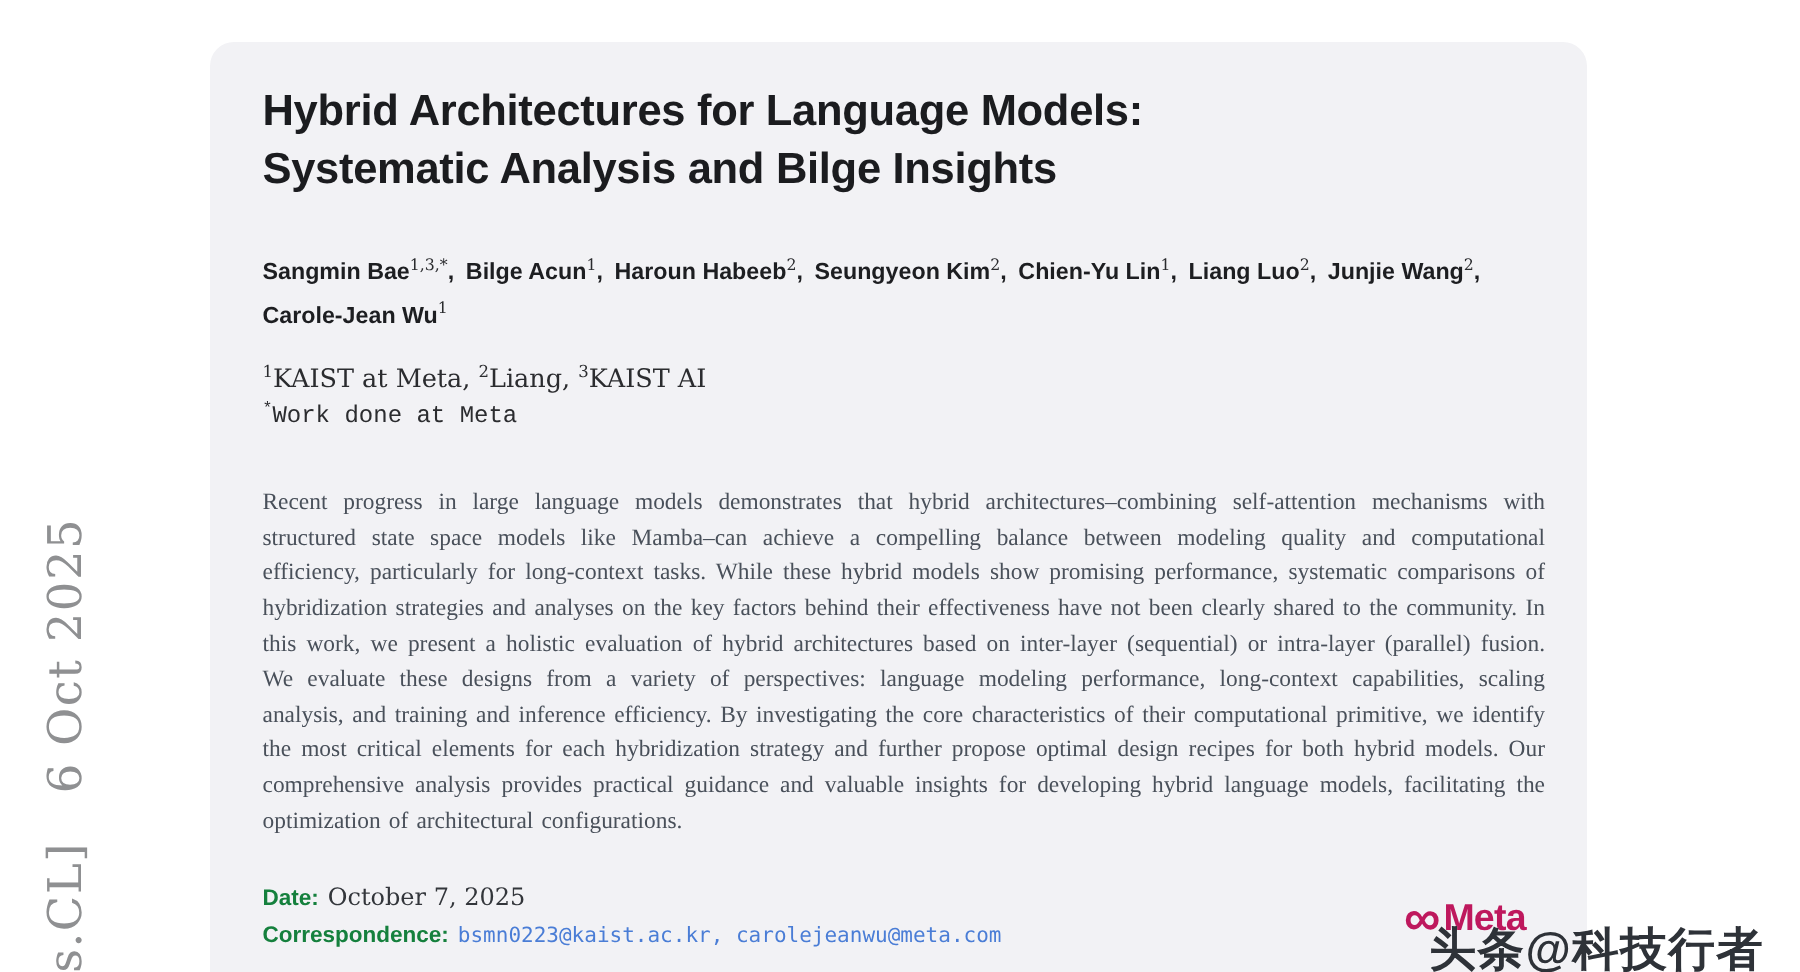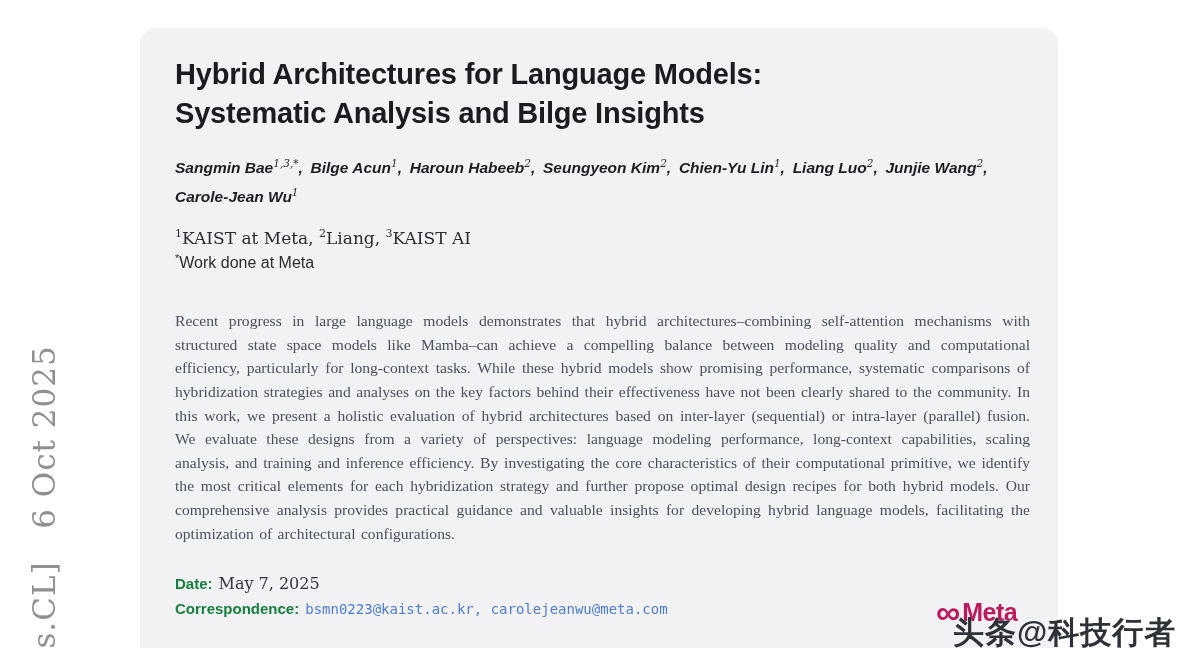--- a/index.html
+++ b/index.html
@@ -36,47 +36,46 @@
   .title {
     font-size:29px;
     line-height:39px;
     font-weight:bold;
     color:#1b1c1f;
     letter-spacing:-0.2px;
   }
   .title span { display:block; }
 
   .authors {
-    margin-top:18px;
+    margin-top:32px;
     font-size:15.5px;
     line-height:25px;
     font-weight:bold;
     color:#1d1e21;
     width:830px;
-    font-style:italic;
   }
   .authors sup {
     font-family:"DejaVu Serif", serif;
     font-weight:normal;
     font-size:10.5px;
     color:#2a2b2e;
   }
 
   .affiliations {
     margin-top:13px;
     font-family:"DejaVu Serif", serif;
     font-size:17px;
     line-height:24px;
     color:#2b2c2f;
   }
   .affiliations sup, .work-note sup {
     font-size:11px;
   }
   .work-note {
-    font-family:Liberation Sans, sans-serif;
+    font-family:Liberation Mono, monospace;
     font-size:16px;
     color:#2b2c2f;
     margin-top:2px;
   }
 
   .abstract {
     margin-top:37px;
     width:855px;
     font-family:Liberation Serif, serif;
     font-size:15.6px;
@@ -156,21 +155,21 @@
   <div class="authors"><span><span>Sangmin Bae</span><sup>1,3,*</sup></span>, <span><span>Bilge Acun</span><sup>1</sup></span>, <span><span>Haroun Habeeb</span><sup>2</sup></span>, <span><span>Seungyeon Kim</span><sup>2</sup></span>, <span><span>Chien-Yu Lin</span><sup>1</sup></span>, <span><span>Liang Luo</span><sup>2</sup></span>, <span><span>Junjie Wang</span><sup>2</sup></span>, <span><span>Carole-Jean Wu</span><sup>1</sup></span></div>
 
   <div class="affiliations"><span><sup>1</sup><span>KAIST at Meta, </span></span><span><sup>2</sup><span>Liang, </span></span><span><sup>3</sup><span>KAIST AI</span></span></div>
 
   <div class="work-note"><sup>*</sup><span>Work done at Meta</span></div>
 
   <p class="abstract">Recent progress in large language models demonstrates that hybrid architectures–combining self-attention mechanisms with structured state space models like Mamba–can achieve a compelling balance between modeling quality and computational efficiency, particularly for long-context tasks. While these hybrid models show promising performance, systematic comparisons of hybridization strategies and analyses on the key factors behind their effectiveness have not been clearly shared to the community. In this work, we present a holistic evaluation of hybrid architectures based on inter-layer (sequential) or intra-layer (parallel) fusion. We evaluate these designs from a variety of perspectives: language modeling performance, long-context capabilities, scaling analysis, and training and inference efficiency. By investigating the core characteristics of their computational primitive, we identify the most critical elements for each hybridization strategy and further propose optimal design recipes for both hybrid models. Our comprehensive analysis provides practical guidance and valuable insights for developing hybrid language models, facilitating the optimization of architectural configurations.</p>
 
   <div class="meta-block">
     <div class="meta-line">
-      <span class="meta-label">Date:</span><span class="date-value">May 7, 2025</span>
+      <span class="meta-label">Date:</span><span class="date-value">October 7, 2025</span>
     </div>
     <div class="meta-line">
       <span class="meta-label">Correspondence:</span><span class="emails"><a href="#">bsmn0223@kaist.ac.kr</a><span class="sep">, </span><a href="#">carolejeanwu@meta.com</a></span>
     </div>
   </div>
 
 </div>
 
 <div class="meta-logo">
   <span class="inf">∞</span><span class="meta-word">Meta</span>

